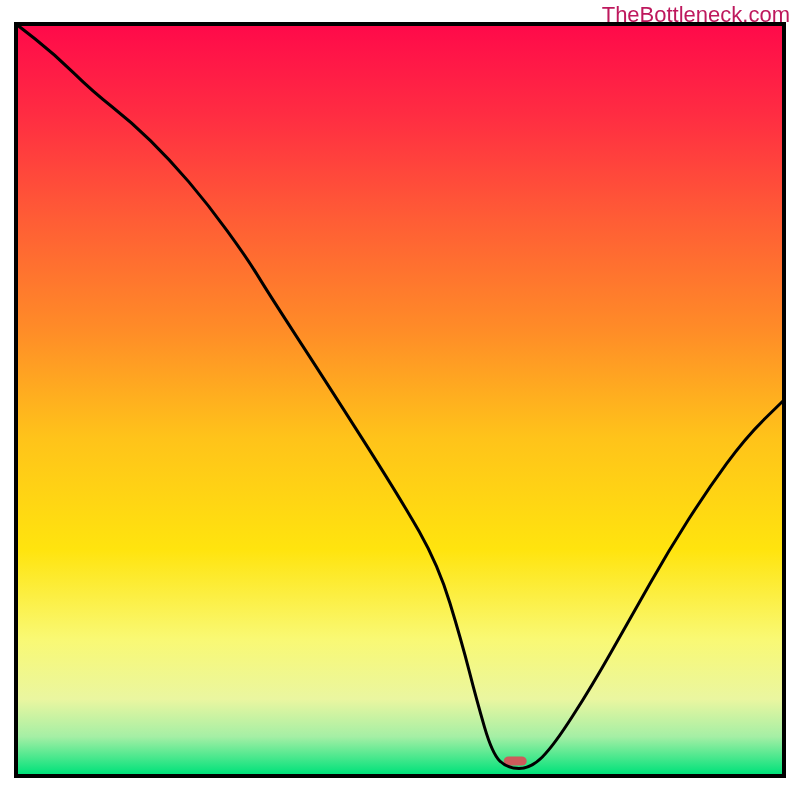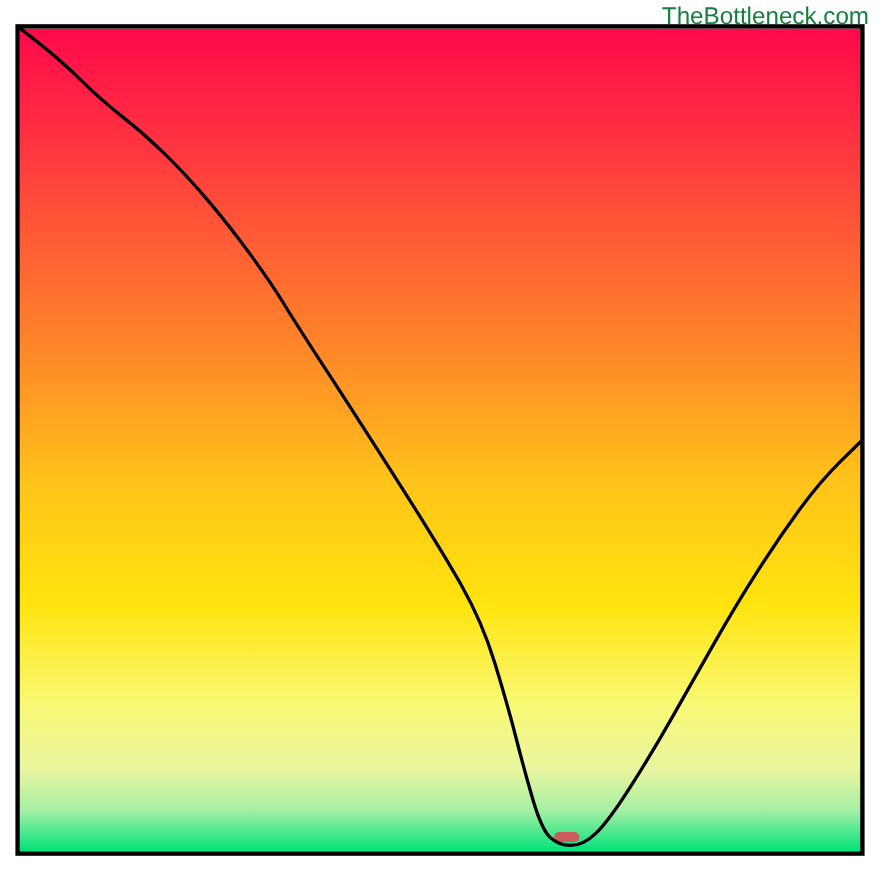--- a/index.html
+++ b/index.html
@@ -13,21 +13,21 @@
   .chart-container {
     position: relative;
     width: 800px;
     height: 800px;
   }
   .watermark {
     position: absolute;
     top: 2px;
     right: 10px;
     font-size: 22px;
-    color: #15803d;
+    color: #be185d;
     font-family: Arial, Helvetica, sans-serif;
     z-index: 10;
   }
   svg.plot {
     position: absolute;
     top: 0;
     left: 0;
   }
 </style>
 </head>

